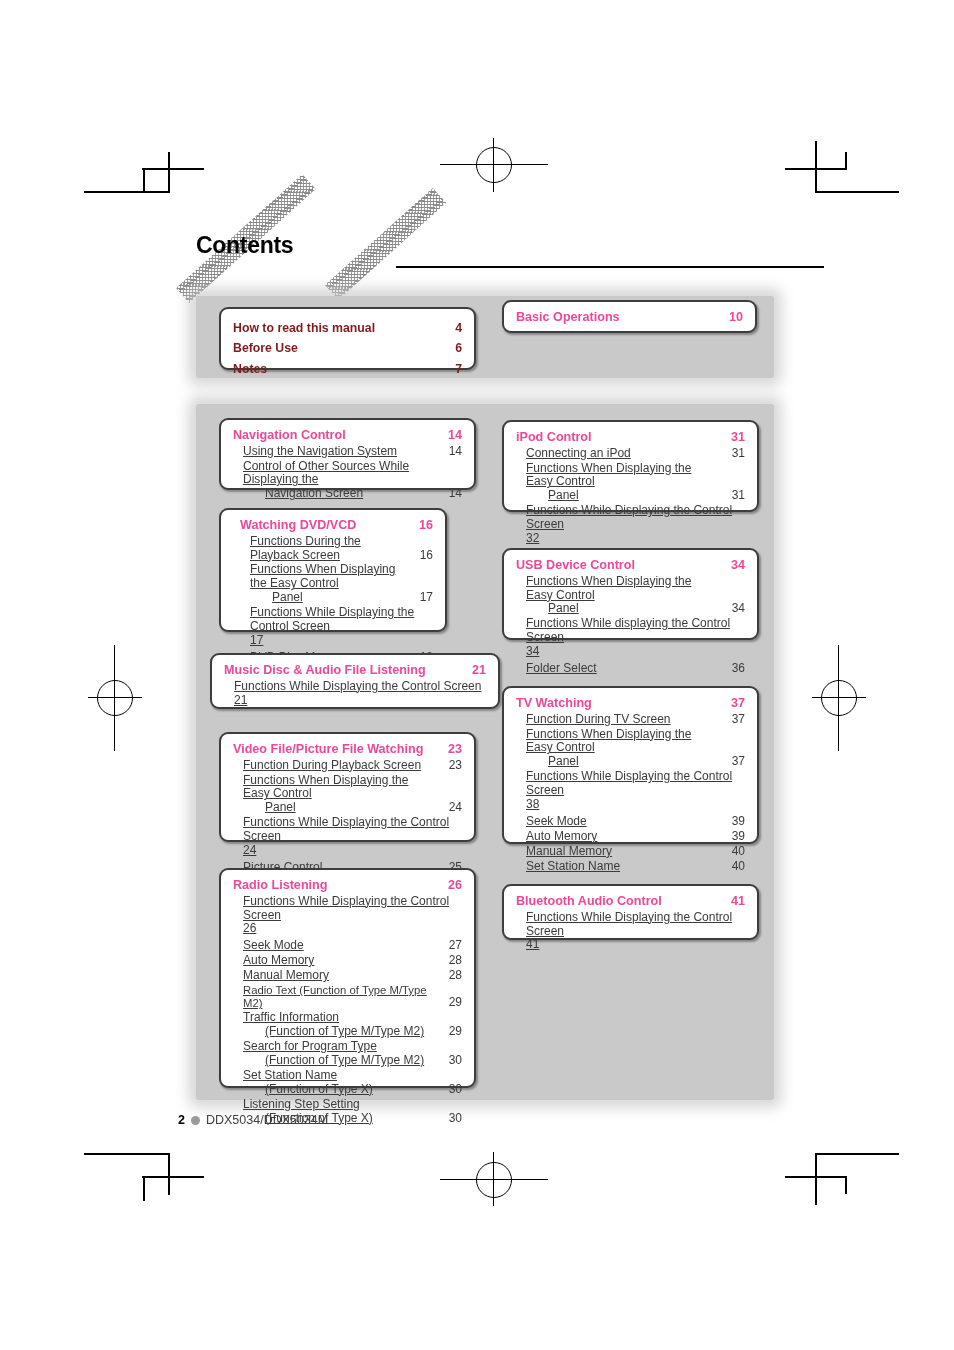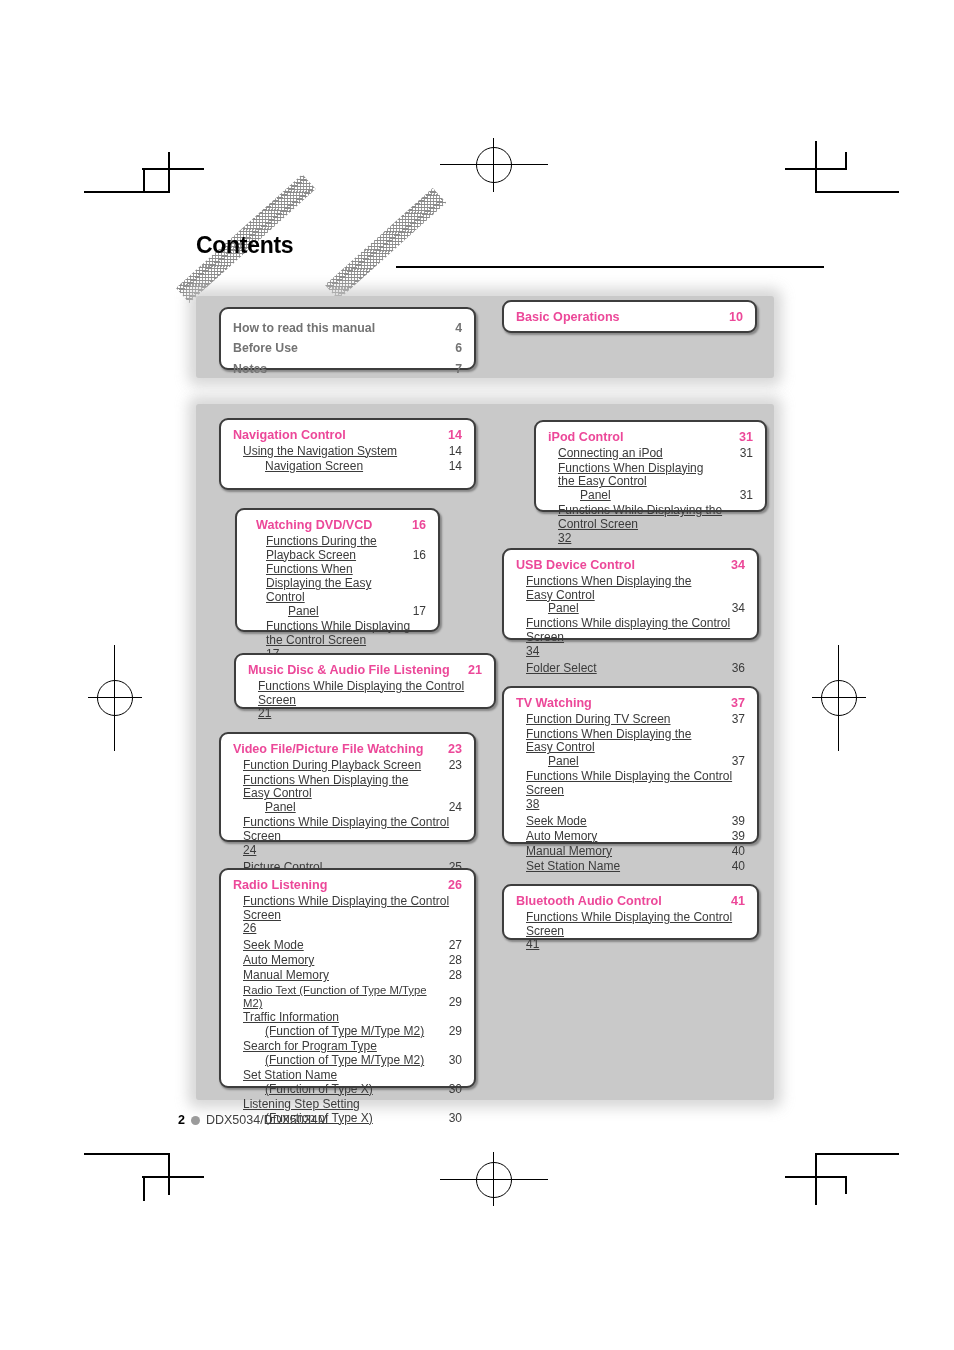--- a/index.html
+++ b/index.html
@@ -53,21 +53,21 @@
 
   .row{position:relative;line-height:1.16;}
   .row .txt{display:block;padding-right:30px;}
   .row .pg{position:absolute;right:0;bottom:0;text-align:right;}
 
   
   .lvl1{font-size:12.6px;font-weight:bold;color:#ec4899;margin:1px 0 2px 0;}
   .lvl1 .pg{font-weight:bold;font-size:12.6px;}
 
   
-  .simple{font-size:12.3px;font-weight:bold;color:#737373;margin:5px 0 6px 0;}
+  .simple{font-size:12.3px;font-weight:bold;color:#7f1d1d;margin:5px 0 6px 0;}
   .simple .pg{font-weight:bold;}
 
   
   .lvl2{font-size:12px;color:#3b3b3b;margin:0 0 1px 10px;text-decoration:underline;}
   .lvl2 .pg{color:#3b3b3b;}
   .lvl2 .cont{display:block;padding-left:22px;}
 
   
   .pgline{display:block;padding-right:0px;}
 
@@ -167,26 +167,27 @@
 <div class="box" style="left:219px;top:418px;width:257px;height:72px;">
   <div class="row lvl1">
     <span class="txt">Navigation Control</span>
     <span class="pg">14</span>
   </div>
   <div class="row lvl2">
     <span class="txt">Using the Navigation System</span>
     <span class="pg">14</span>
   </div>
   <div class="row lvl2">
+    <span class="txt">Control of Other Sources While Displaying the</span>
     <span class="cont">Navigation Screen</span>
     <span class="pg">14</span>
   </div>
 </div>
 
-<div class="box" style="left:235px;top:508px;width:205px;height:124px;padding-left:19px;">
+<div class="box" style="left:219px;top:508px;width:228px;height:124px;padding-left:19px;">
   <div class="row lvl1">
     <span class="txt">Watching DVD/VCD</span>
     <span class="pg">16</span>
   </div>
   <div class="row lvl2">
     <span class="txt">Functions During the Playback Screen</span>
     <span class="pg">16</span>
   </div>
   <div class="row lvl2">
     <span class="txt">Functions When Displaying the Easy Control</span>
@@ -200,21 +201,21 @@
   <div class="row lvl2" style="margin-top:3px;">
     <span class="txt">DVD Disc Menu</span>
     <span class="pg">18</span>
   </div>
   <div class="row lvl2">
     <span class="txt">VCD Zoom Control</span>
     <span class="pg">20</span>
   </div>
 </div>
 
-<div class="box" style="left:234px;top:653px;width:262px;height:56px;">
+<div class="box" style="left:210px;top:653px;width:290px;height:56px;">
   <div class="row lvl1">
     <span class="txt">Music Disc &amp; Audio File Listening</span>
     <span class="pg">21</span>
   </div>
   <div class="row lvl2">
     <span class="txt" style="padding-right:0;">Functions While Displaying the Control Screen</span>
     <span class="pgline">21</span>
   </div>
 </div>
 
@@ -282,21 +283,21 @@
     <span class="cont">(Function of Type X)</span>
     <span class="pg">30</span>
   </div>
   <div class="row lvl2">
     <span class="txt">Listening Step Setting</span>
     <span class="cont">(Function of Type X)</span>
     <span class="pg">30</span>
   </div>
 </div>
 
-<div class="box" style="left:502px;top:420px;width:233px;height:92px;margin-left:32px;">
+<div class="box" style="left:502px;top:420px;width:257px;height:92px;">
   <div class="row lvl1">
     <span class="txt">iPod Control</span>
     <span class="pg">31</span>
   </div>
   <div class="row lvl2">
     <span class="txt">Connecting an iPod</span>
     <span class="pg">31</span>
   </div>
   <div class="row lvl2">
     <span class="txt">Functions When Displaying the Easy Control</span>

